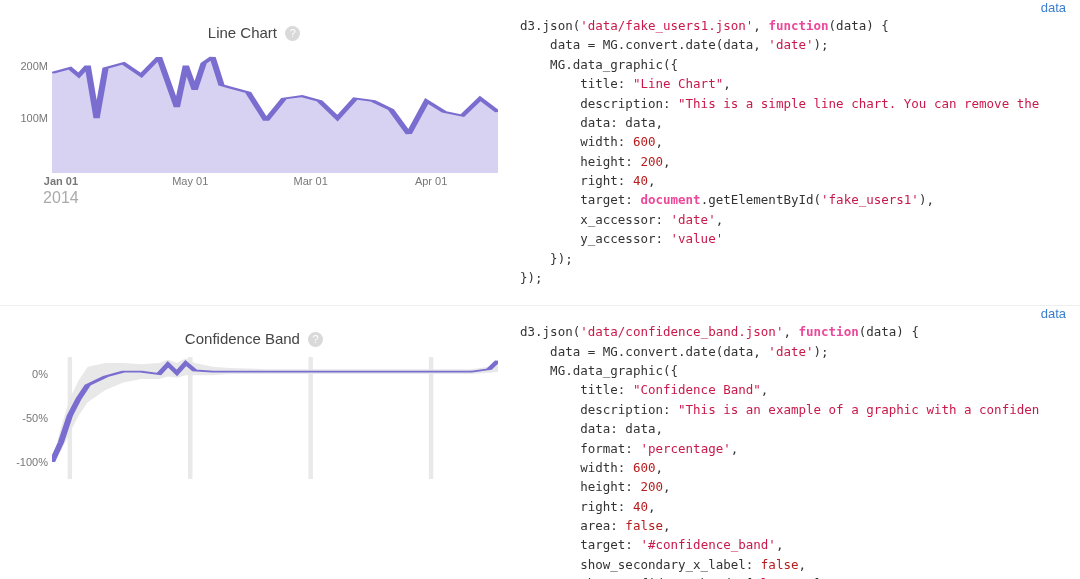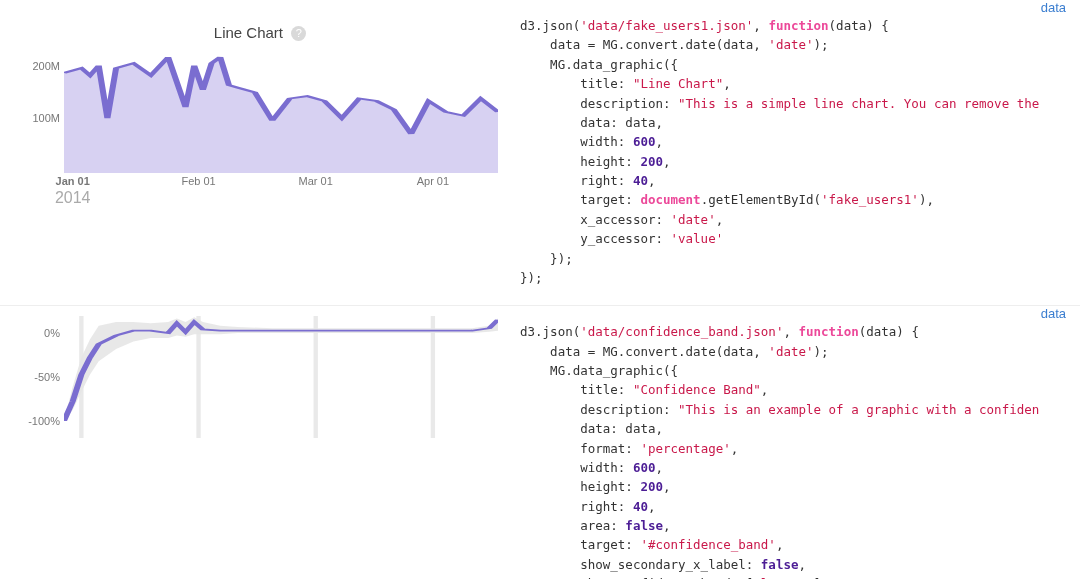--- a/index.html
+++ b/index.html
@@ -12,21 +12,21 @@
     }
     .section {
       display: flex;
       border-bottom: 1px solid #eee;
       padding: 10px 0 18px 0;
       position: relative;
     }
     .section:last-child { border-bottom: none; }
     .chart-col {
       width: 520px;
-      padding: 0 12px 0 12px;
+      padding: 0 12px 0 0;
       flex-shrink: 0;
     }
     .code-col {
       flex: 1;
       padding: 6px 10px 0 0;
       font-family: Menlo, Consolas, monospace;
       font-size: 12.5px;
       line-height: 1.55;
       color: #333;
       white-space: pre;
@@ -95,21 +95,21 @@
       left: 0; right: 0; top: 0; bottom: 18px;
     }
     svg.plot-svg { width: 100%; height: 100%; display: block; }
     .area-fill { fill: #c9c2ee; opacity: 0.75; }
     .line-stroke { fill: none; stroke: #7a6dd0; stroke-width: 1.4; }
     .band-fill { fill: #e6e6e6; opacity: 0.9; }
     .grid-line { stroke: #e9e9e9; stroke-width: 1; }
     
     .tok-kw { font-weight: bold; color: #ec4899; }
     .tok-str { color: #c9184a; }
-    .tok-num { color: #4c1d95; font-weight: bold; }
+    .tok-num { color: #b91c1c; }
   </style>
 </head>
 <body>
 
 <div class="section">
   <a class="data-link">data</a>
 
   <div class="chart-col">
     <div class="chart-title">
       <span>Line Chart</span>
@@ -123,21 +123,21 @@
       </div>
       <div class="plot">
         <svg class="plot-svg" viewBox="0 0 100 100" preserveAspectRatio="none">
           <path class="area-fill" d="M0,18 L4,14 L6,20 L8,12 L10,55 L12,14 L16,10 L20,20 L24,5 L28,46 L30,12 L32,32 L34,10 L36,5 L38,28 L40,30 L44,34 L48,57 L52,39 L56,37 L60,41 L64,55 L68,39 L72,41 L76,48 L80,68 L84,41 L88,50 L92,53 L96,39 L100,50 L100,100 L0,100 Z"></path>
           <path class="line-stroke" d="M0,18 L4,14 L6,20 L8,12 L10,55 L12,14 L16,10 L20,20 L24,5 L28,46 L30,12 L32,32 L34,10 L36,5 L38,28 L40,30 L44,34 L48,57 L52,39 L56,37 L60,41 L64,55 L68,39 L72,41 L76,48 L80,68 L84,41 L88,50 L92,53 L96,39 L100,50"></path>
         </svg>
       </div>
       <div class="x-axis">
         <div class="x-tick" style="left:2%;font-weight:bold;">Jan 01</div>
         <div class="x-sublabel" style="left:2%;">2014</div>
-        <div class="x-tick" style="left:31%;">Feb 01</div>
+        <div class="x-tick" style="left:31%;">May 01</div>
         <div class="x-tick" style="left:58%;">Mar 01</div>
         <div class="x-tick" style="left:85%;">Apr 01</div>
       </div>
     </div>
   </div>
 
   <div class="code-col"><span>d3.json(</span><span class="tok-str">'data/fake_users1.json'</span><span>, </span><span class="tok-kw">function</span><span>(data) {</span>
 <span>    data = MG.convert.date(data, </span><span class="tok-str">'date'</span><span>);</span>
 <span>    MG.data_graphic({</span>
 <span>        title: </span><span class="tok-str">"Line Chart"</span><span>,</span>
@@ -150,20 +150,24 @@
 <span>        x_accessor: </span><span class="tok-str">'date'</span><span>,</span>
 <span>        y_accessor: </span><span class="tok-str">'value'</span>
 <span>    });</span>
 <span>});</span></div>
 </div>
 
 <div class="section">
   <a class="data-link">data</a>
 
   <div class="chart-col">
+    <div class="chart-title">
+      <span>Confidence Band</span>
+      <span class="help-icon">?</span>
+    </div>
 
     <div class="chart-area">
       <div class="y-axis">
         <div class="y-tick" style="top:14%;">0%</div>
         <div class="y-tick" style="top:50%;">-50%</div>
         <div class="y-tick" style="top:86%;">-100%</div>
       </div>
       <div class="plot">
         <svg class="plot-svg" viewBox="0 0 100 100" preserveAspectRatio="none">
           <line class="grid-line" x1="4" y1="0" x2="4" y2="100"></line>

